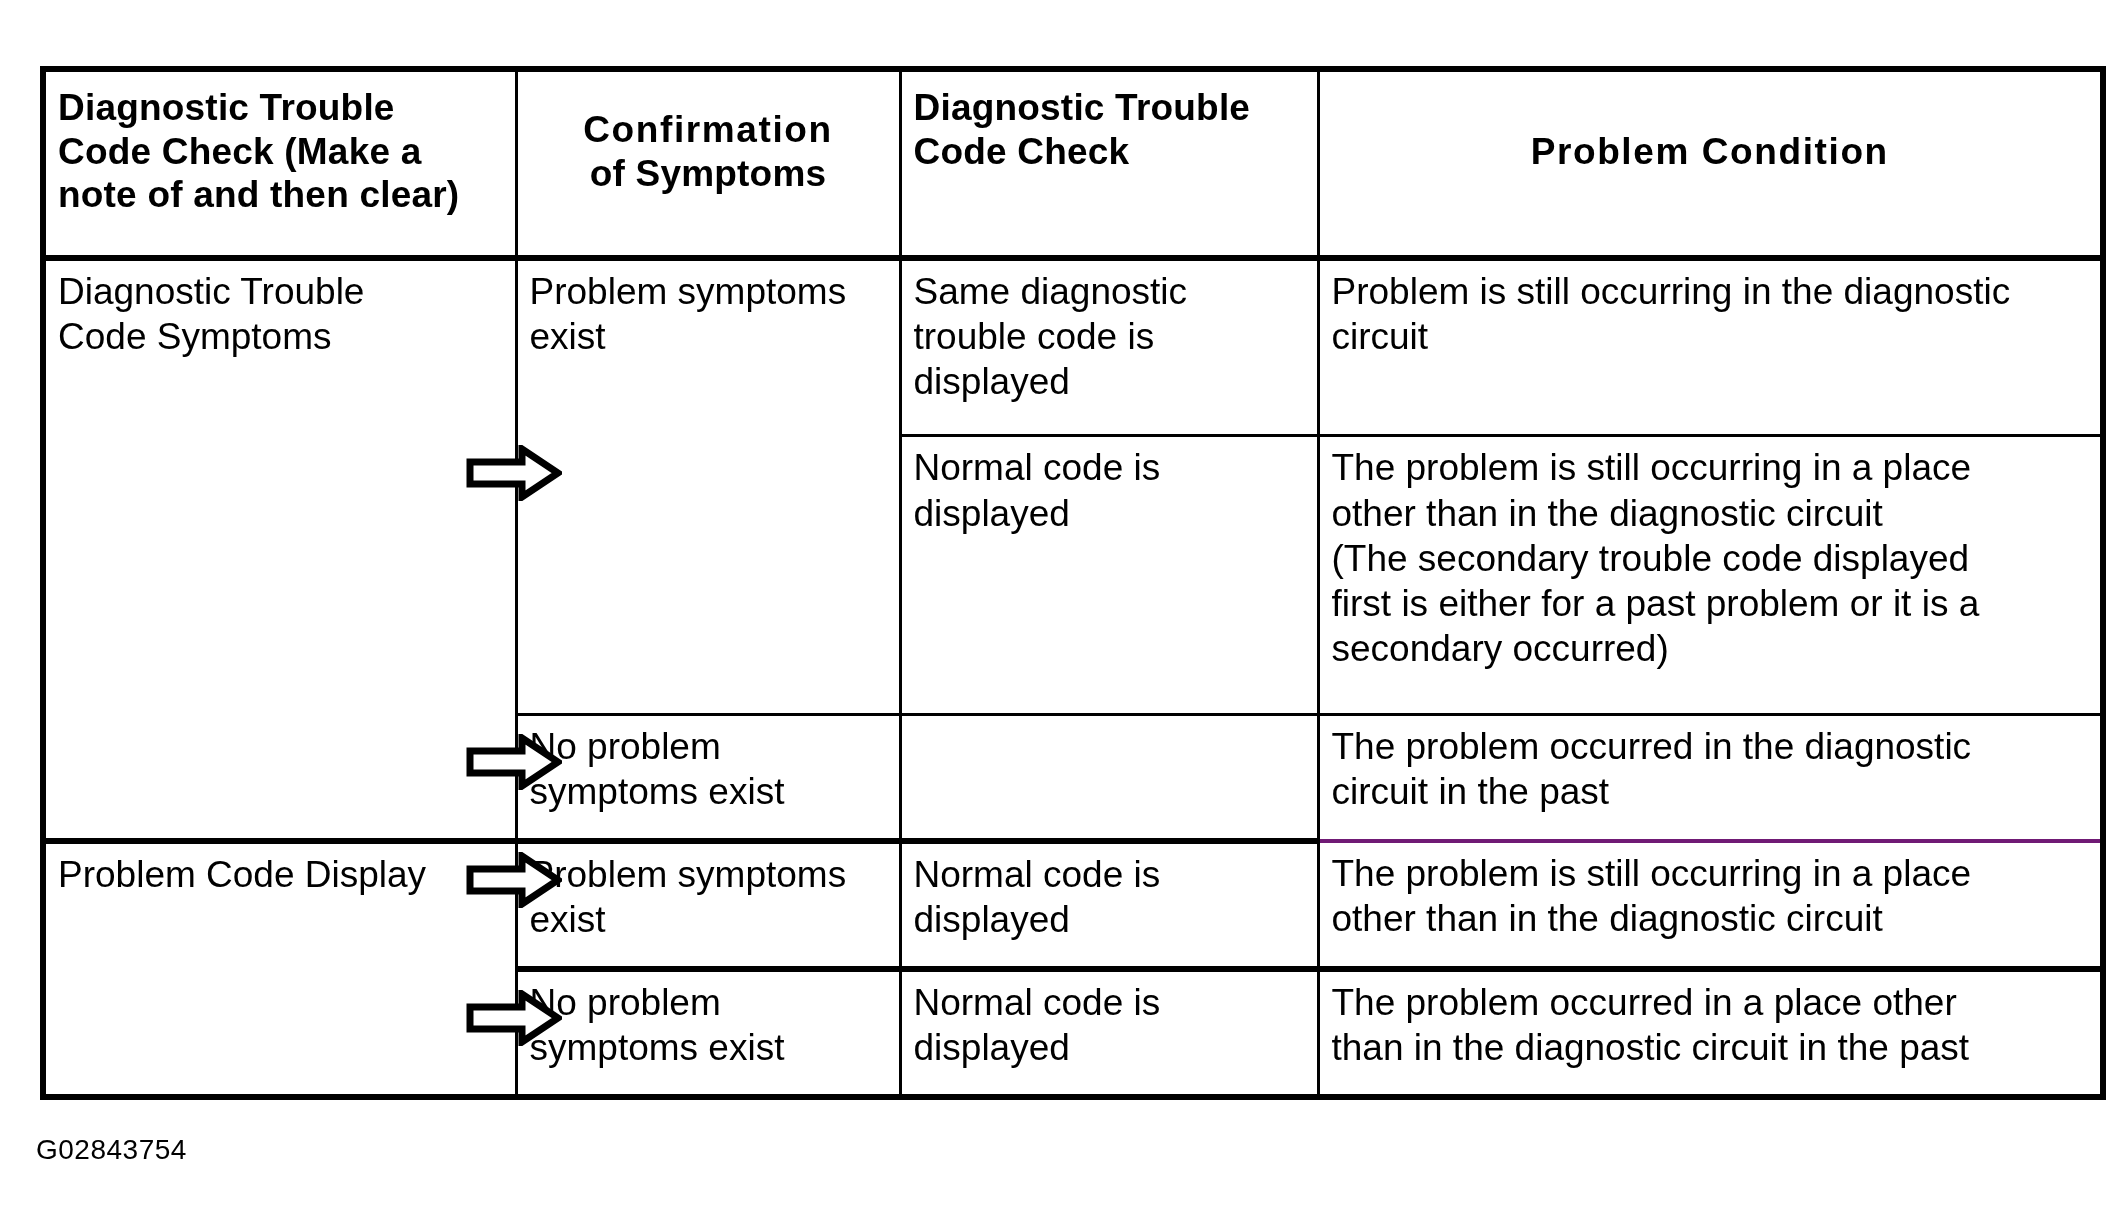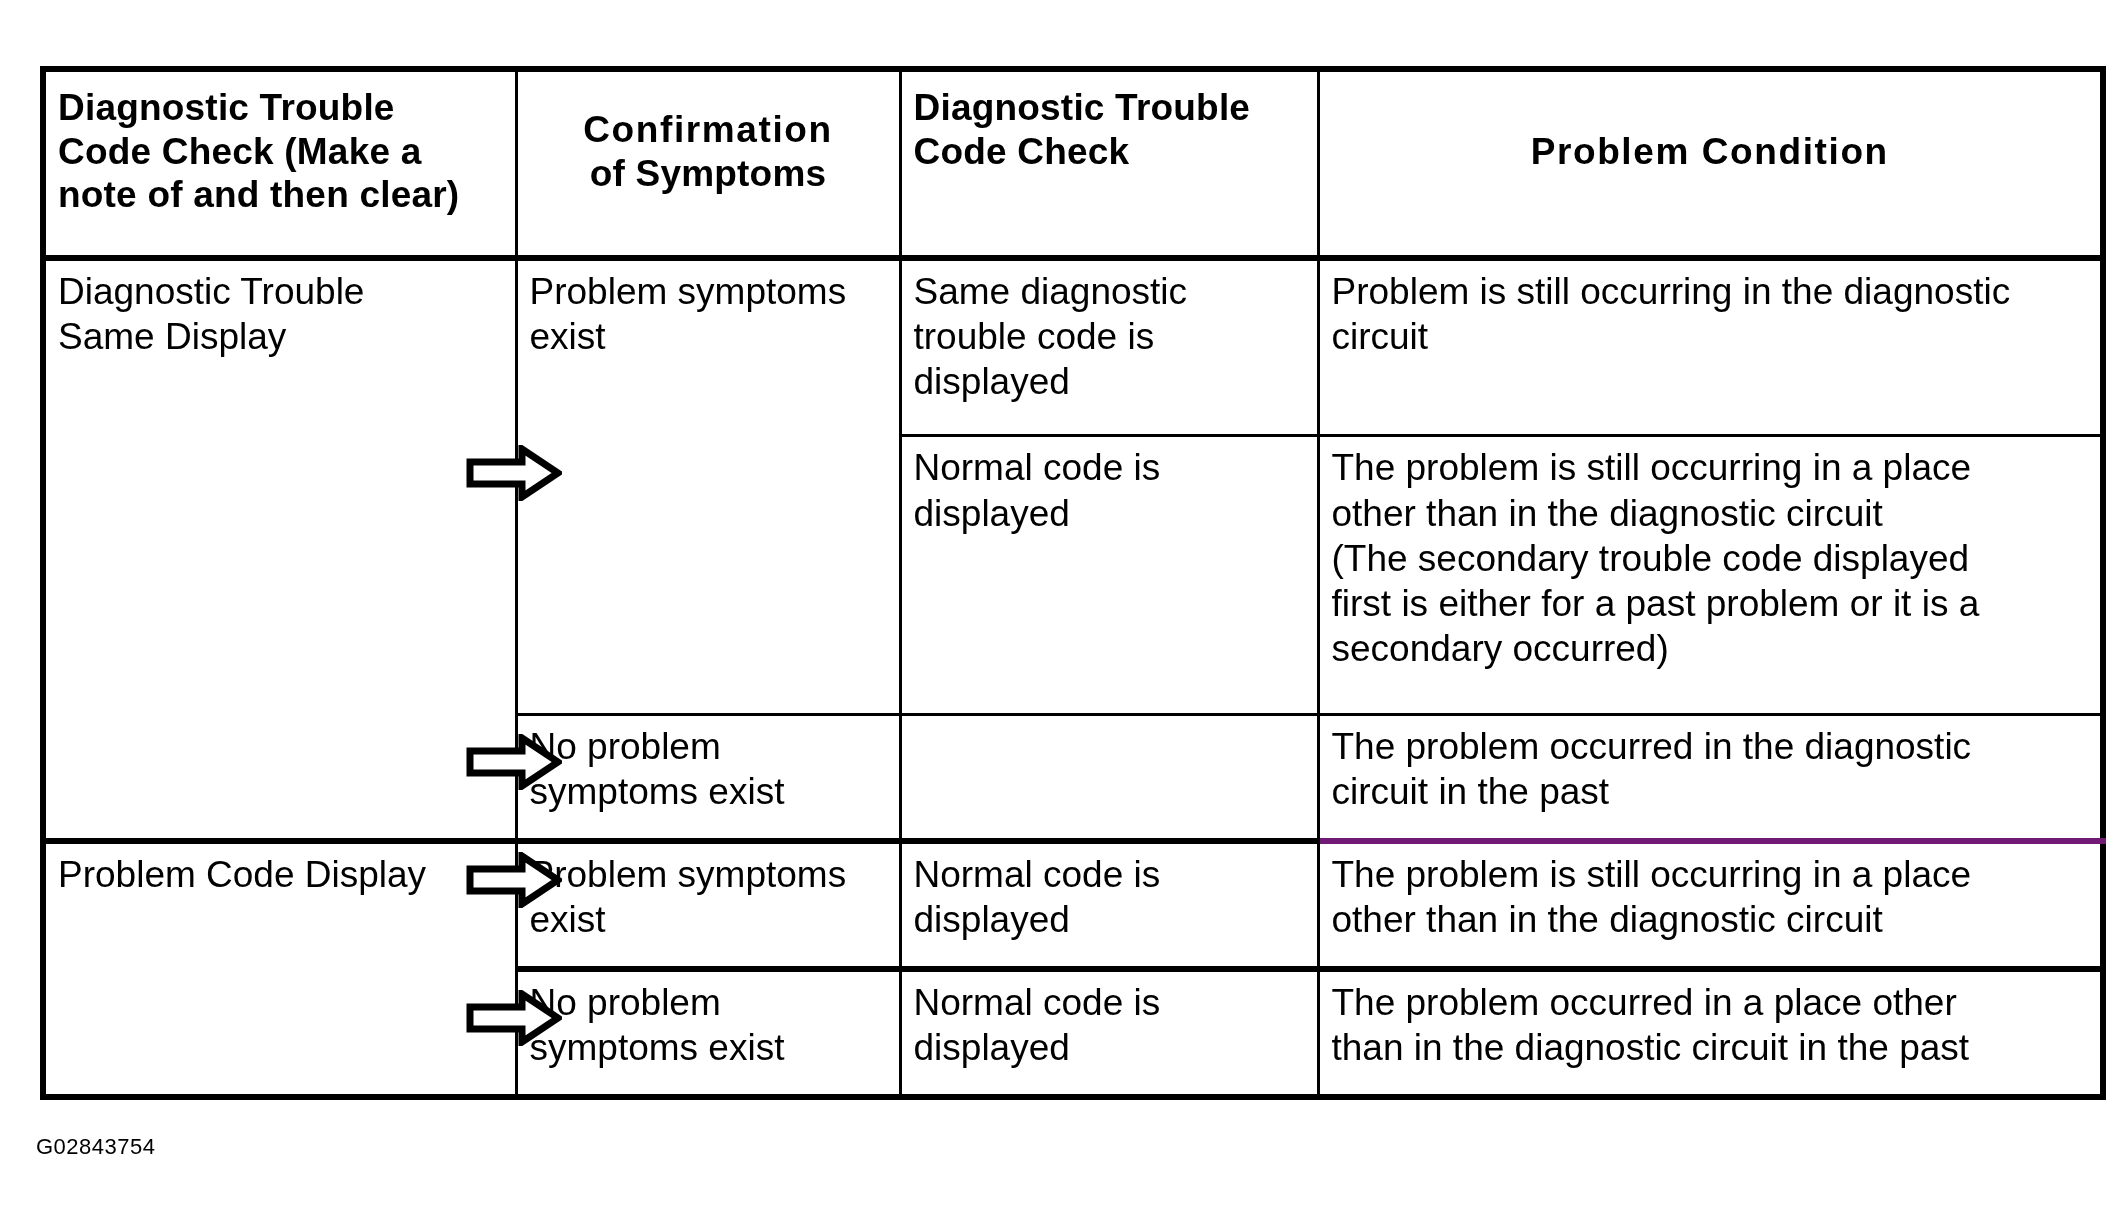--- a/index.html
+++ b/index.html
@@ -88,21 +88,21 @@
     z-index: 5;
     pointer-events: none;
   }
   .arrow svg { display: block; width: 100%; height: 100%; }
 
   
   .caption {
     position: absolute;
     left: 36px;
     top: 1136px;
-    font-size: 22px;
+    font-size: 28px;
     line-height: 1;
     letter-spacing: 0.5px;
     font-family: "Liberation Sans", "DejaVu Sans", sans-serif;
   }
 </style>
 </head>
 <body>
 
 <div id="page">
 
@@ -144,21 +144,21 @@
               <span style="display:block">Problem Condition</span>
             </span>
           </div>
         </td>
       </tr>
 
       <tr>
         <td rowspan="3" style="border-bottom:6px solid #000">
           <div class="cell">
             <div>Diagnostic Trouble</div>
-            <div>Same Display</div>
+            <div>Code Symptoms</div>
           </div>
         </td>
         <td rowspan="2">
           <div class="cell">
             <div>Problem symptoms</div>
             <div>exist</div>
           </div>
           <div class="arrow" style="left:-52px; top:184px;">
             <svg viewBox="0 0 96 56" xmlns="http://www.w3.org/2000/svg">
               <path d="M4 17 L56 17 L56 4 L92 28 L56 52 L56 39 L4 39 Z" fill="#ffffff" stroke="#000000" stroke-width="7" stroke-linejoin="miter"></path>
@@ -206,21 +206,21 @@
           </div>
           <div class="arrow" style="left:-52px; top:18px;">
             <svg viewBox="0 0 96 56" xmlns="http://www.w3.org/2000/svg">
               <path d="M4 17 L56 17 L56 4 L92 28 L56 52 L56 39 L4 39 Z" fill="#ffffff" stroke="#000000" stroke-width="7" stroke-linejoin="miter"></path>
             </svg>
           </div>
         </td>
         <td style="border-bottom:6px solid #000">
           <div class="cell"></div>
         </td>
-        <td style="border-bottom:6px solid #701a75">
+        <td style="border-bottom:4px solid #701a75">
           <div class="cell pad-r">
             <div>The  problem  occurred  in  the  diagnostic</div>
             <div>circuit in the past</div>
           </div>
         </td>
       </tr>
 
       <tr>
         <td rowspan="2">
           <div class="cell">

